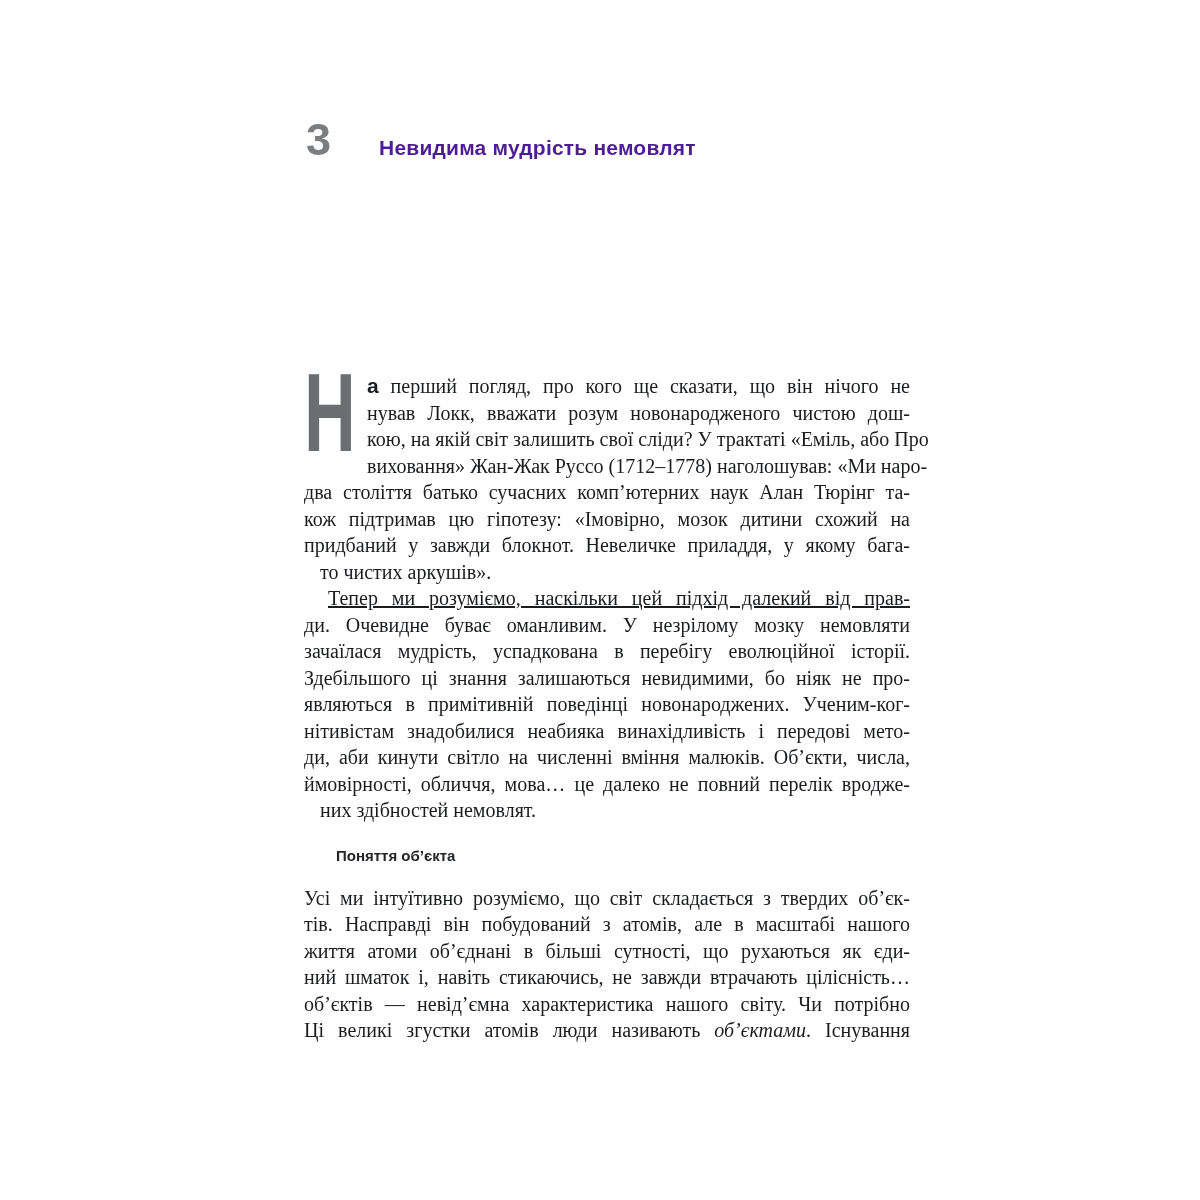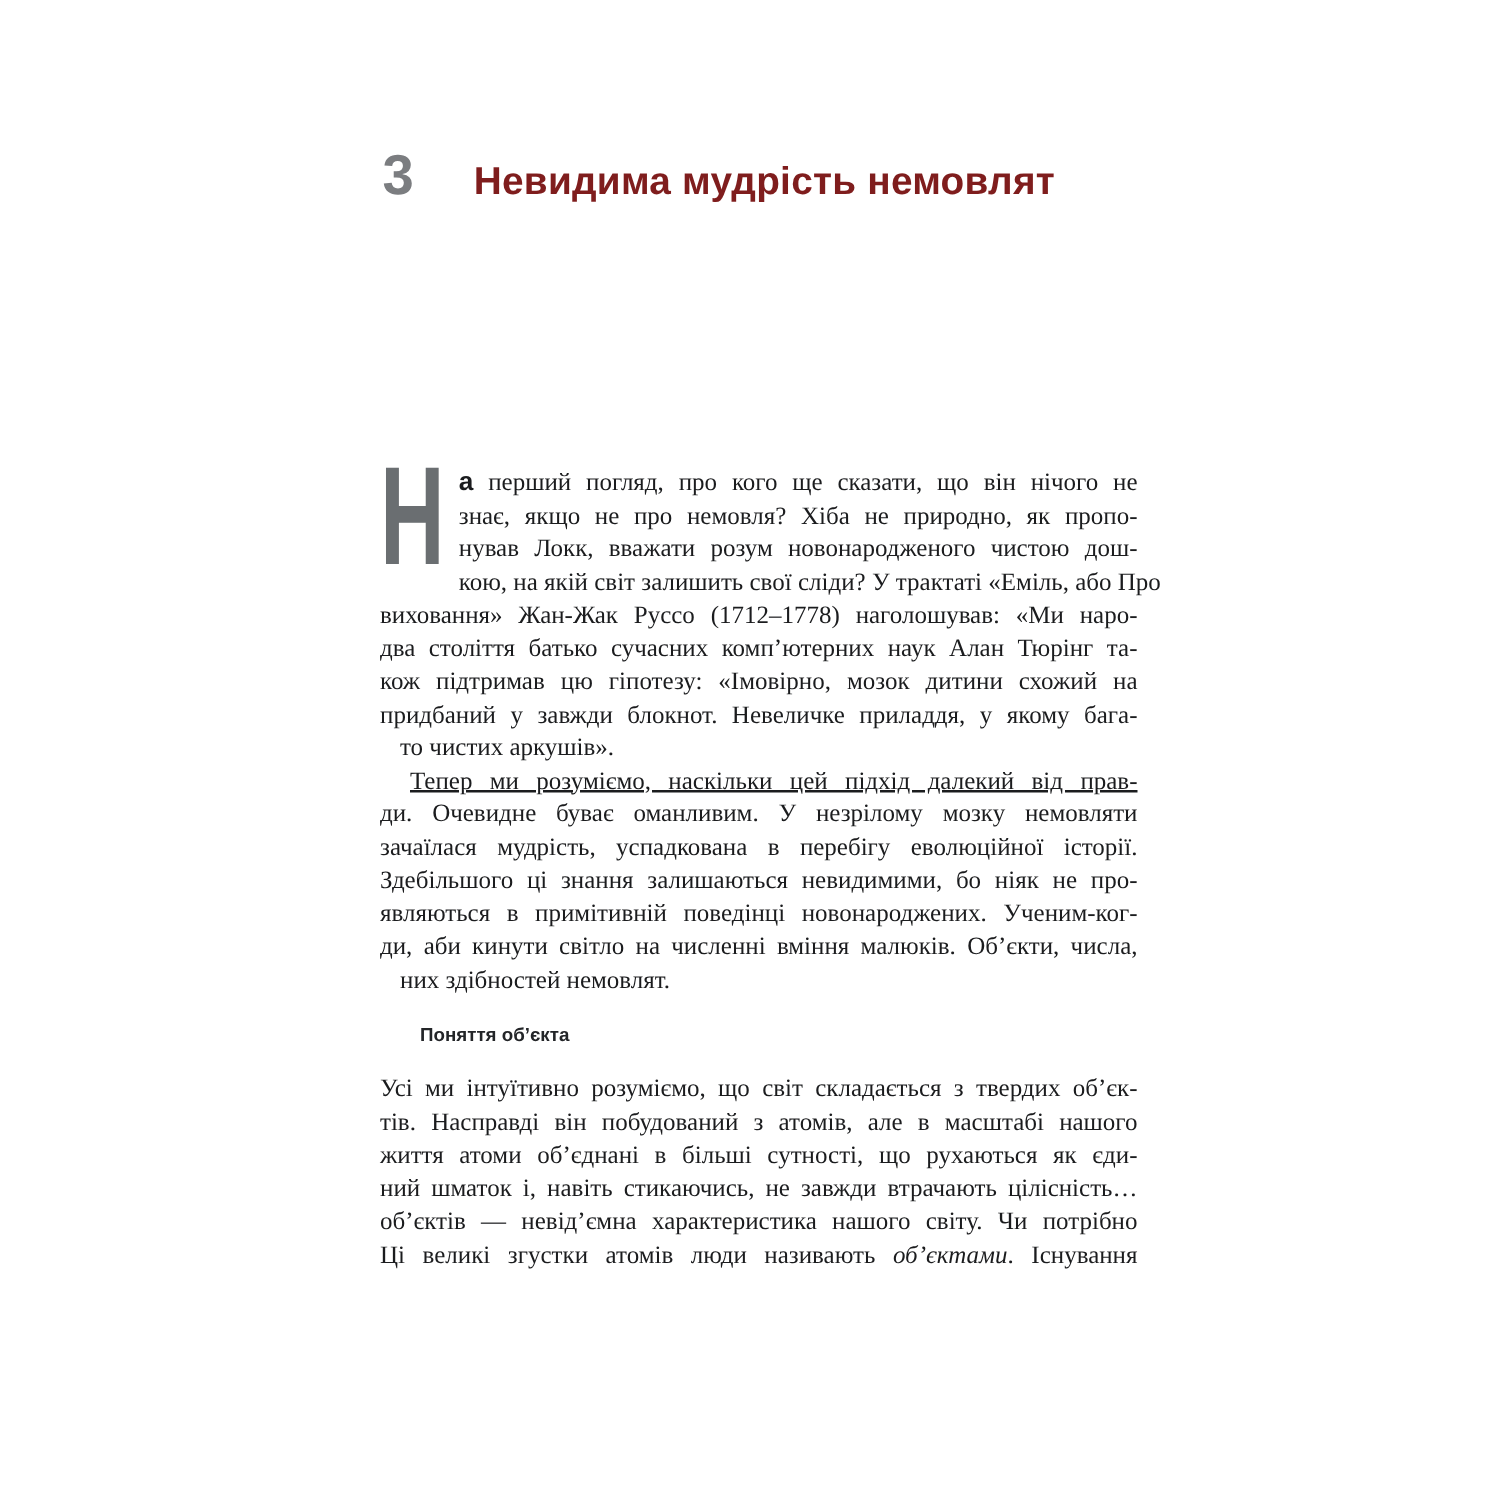--- a/index.html
+++ b/index.html
@@ -16,22 +16,22 @@
     position:absolute;left:306px;top:117px;
     display:flex;align-items:baseline;
   }
   .chapter-number{
     font-family:"Liberation Sans",sans-serif;
     font-weight:700;font-size:45px;line-height:1;
     color:#7b7d80;
   }
   .chapter-title{
     font-family:"Liberation Sans",sans-serif;
-    font-weight:600;font-size:31px;line-height:1;
-    color:#7f1d1d;margin-left:48px;letter-spacing:.2px;
+    font-weight:600;font-size:21px;line-height:1;
+    color:#4c1d95;margin-left:48px;letter-spacing:.2px;
   }
   
   .body-col{
     position:absolute;left:304px;top:373px;width:606px;
     font-size:20px;line-height:26.5px;
   }
   .line{
     text-align:justify;
     text-align-last:justify;
     white-space:nowrap;
@@ -71,37 +71,38 @@
   <div class="chapter-header">
     <span class="chapter-number">3</span>
     <span class="chapter-title">Невидима мудрість немовлят</span>
   </div>
 
   <div class="body-col">
 
     <div class="par">
       <span class="dropcap"><span class="dropcap-glyph">Н</span></span>
       <div class="line"><span class="lead-bold">а</span><span> перший погляд, про кого ще сказати, що він нічого не</span></div>
-      <div class="line">знає, якщо не про немовля? Хіба не природно, як пропо-</div>
       <div class="line">нував Локк, вважати розум новонародженого чистою дош-</div>
       <div class="line">кою, на якій світ залишить свої сліди? У трактаті «Еміль, або Про</div>
       <div class="line">виховання» Жан-Жак Руссо (1712–1778) наголошував: «Ми наро-</div>
       <div class="line">два століття батько сучасних комп’ютерних наук Алан Тюрінг та-</div>
       <div class="line">кож підтримав цю гіпотезу: «Імовірно, мозок дитини схожий на</div>
       <div class="line">придбаний у завжди блокнот. Невеличке приладдя, у якому бага-</div>
       <div class="line lastline">то чистих аркушів».</div>
     </div>
 
     <div class="par">
       <div class="line indent">Тепер ми розуміємо, наскільки цей підхід далекий від прав-</div>
       <div class="line">ди. Очевидне буває оманливим. У незрілому мозку немовляти</div>
       <div class="line">зачаїлася мудрість, успадкована в перебігу еволюційної історії.</div>
       <div class="line">Здебільшого ці знання залишаються невидимими, бо ніяк не про-</div>
       <div class="line">являються в примітивній поведінці новонароджених. Ученим-ког-</div>
+      <div class="line">нітивістам знадобилися неабияка винахідливість і передові мето-</div>
       <div class="line">ди, аби кинути світло на численні вміння малюків. Об’єкти, числа,</div>
+      <div class="line">ймовірності, обличчя, мова… це далеко не повний перелік вродже-</div>
       <div class="line lastline">них здібностей немовлят.</div>
     </div>
 
     <div class="section-heading">Поняття об’єкта</div>
 
     <div class="par">
       <div class="line">Усі ми інтуїтивно розуміємо, що світ складається з твердих об’єк-</div>
       <div class="line">тів. Насправді він побудований з атомів, але в масштабі нашого</div>
       <div class="line">життя атоми об’єднані в більші сутності, що рухаються як єди-</div>
       <div class="line">ний шматок і, навіть стикаючись, не завжди втрачають цілісність…</div>

